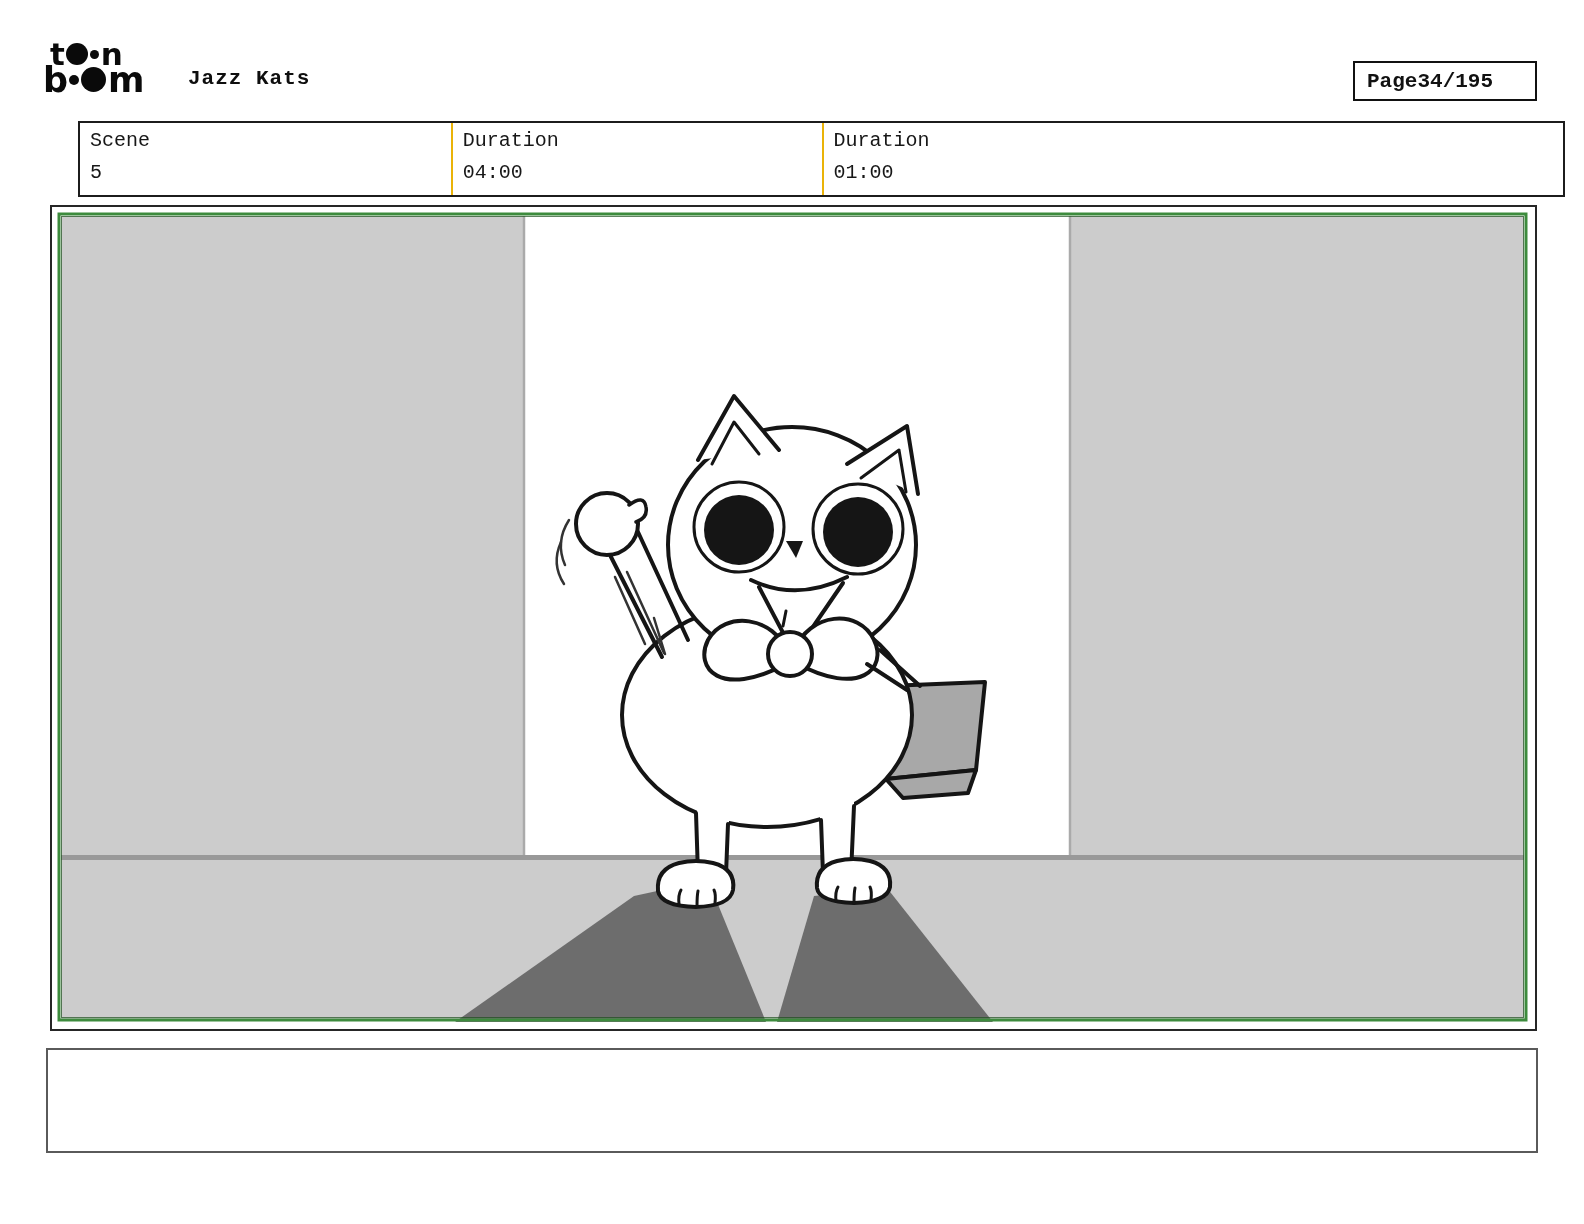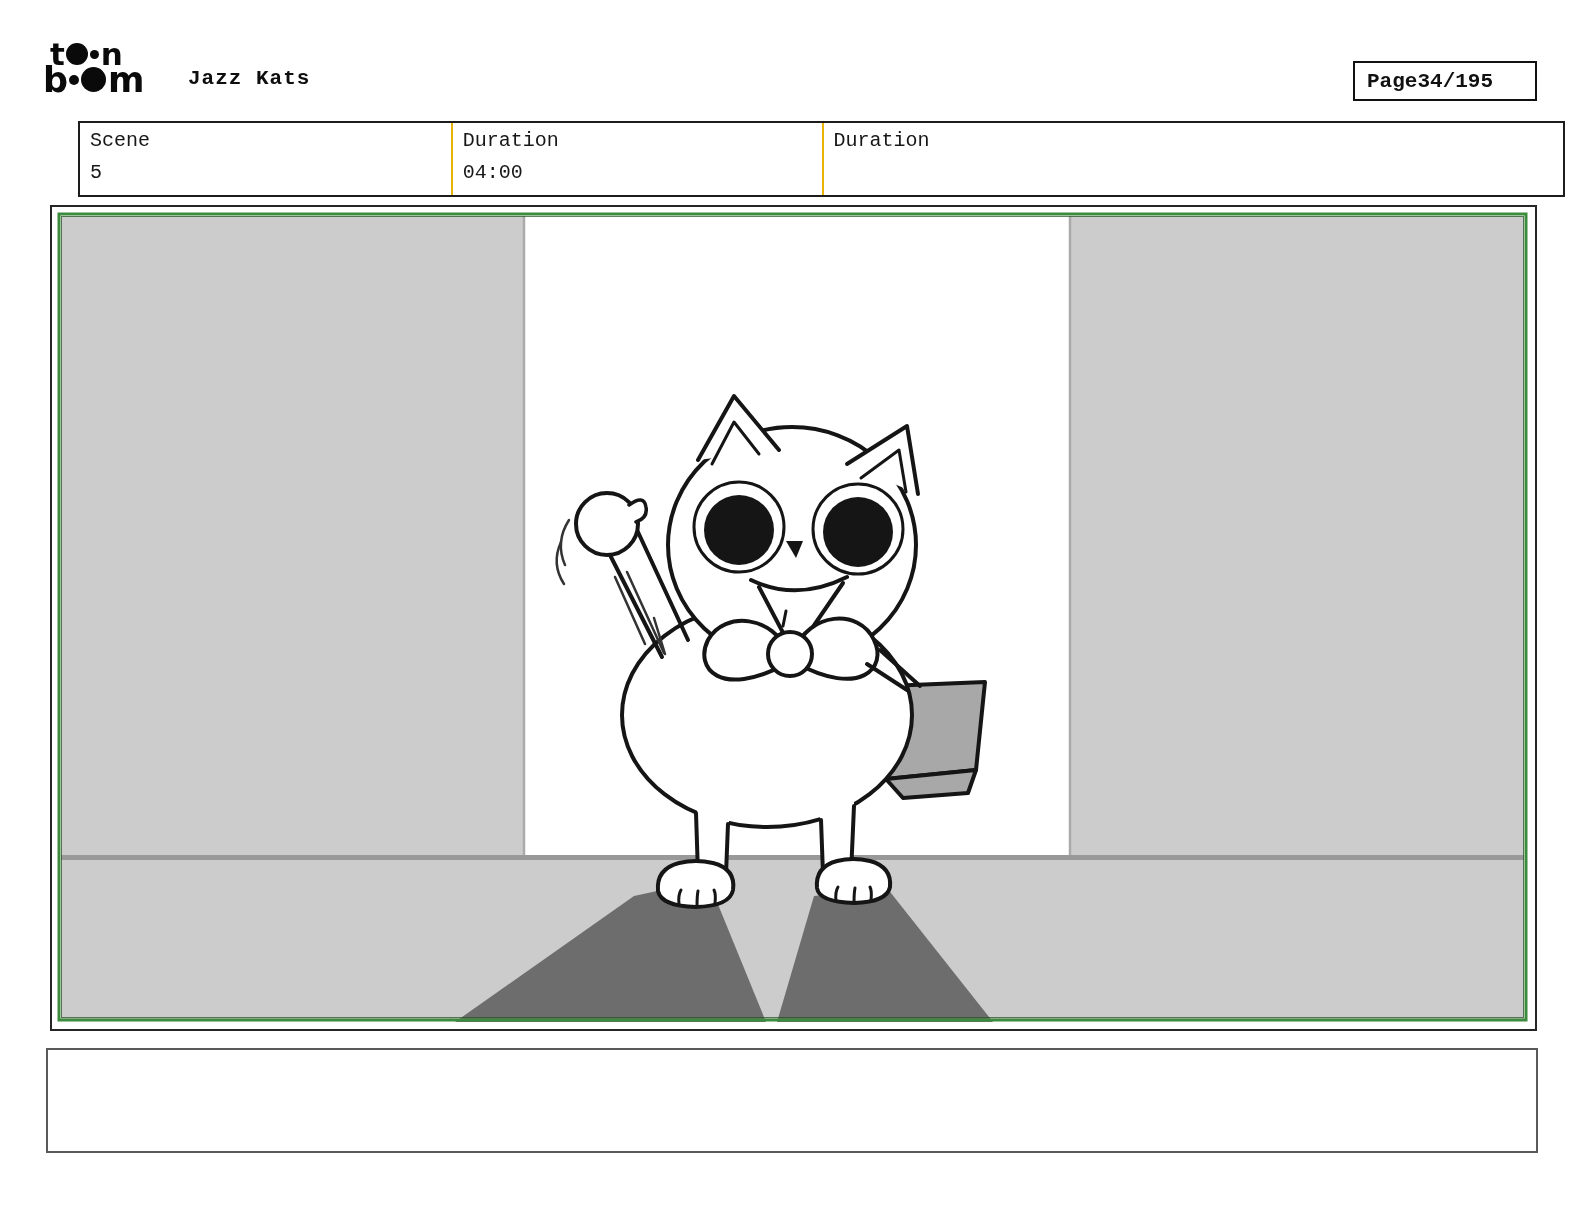--- a/index.html
+++ b/index.html
@@ -68,20 +68,21 @@
   <div class="cell">
     <span class="lbl">Scene</span>
     <span class="val">5</span>
   </div>
   <div class="cell">
     <span class="lbl">Duration</span>
     <span class="val">04:00</span>
   </div>
   <div class="cell">
     <span class="lbl">Duration</span>
+    <span class="val">01:00</span>
   </div>
 </div>
 
 <div class="panel">
   <svg viewBox="0 0 1473 812" xmlns="http://www.w3.org/2000/svg">
 
     <rect x="0" y="0" width="1473" height="812" fill="#ffffff"></rect>
     <g fill="#cccccc">
       <rect x="4" y="4" width="463" height="642"></rect>
       <rect x="1012" y="4" width="455" height="642"></rect>

